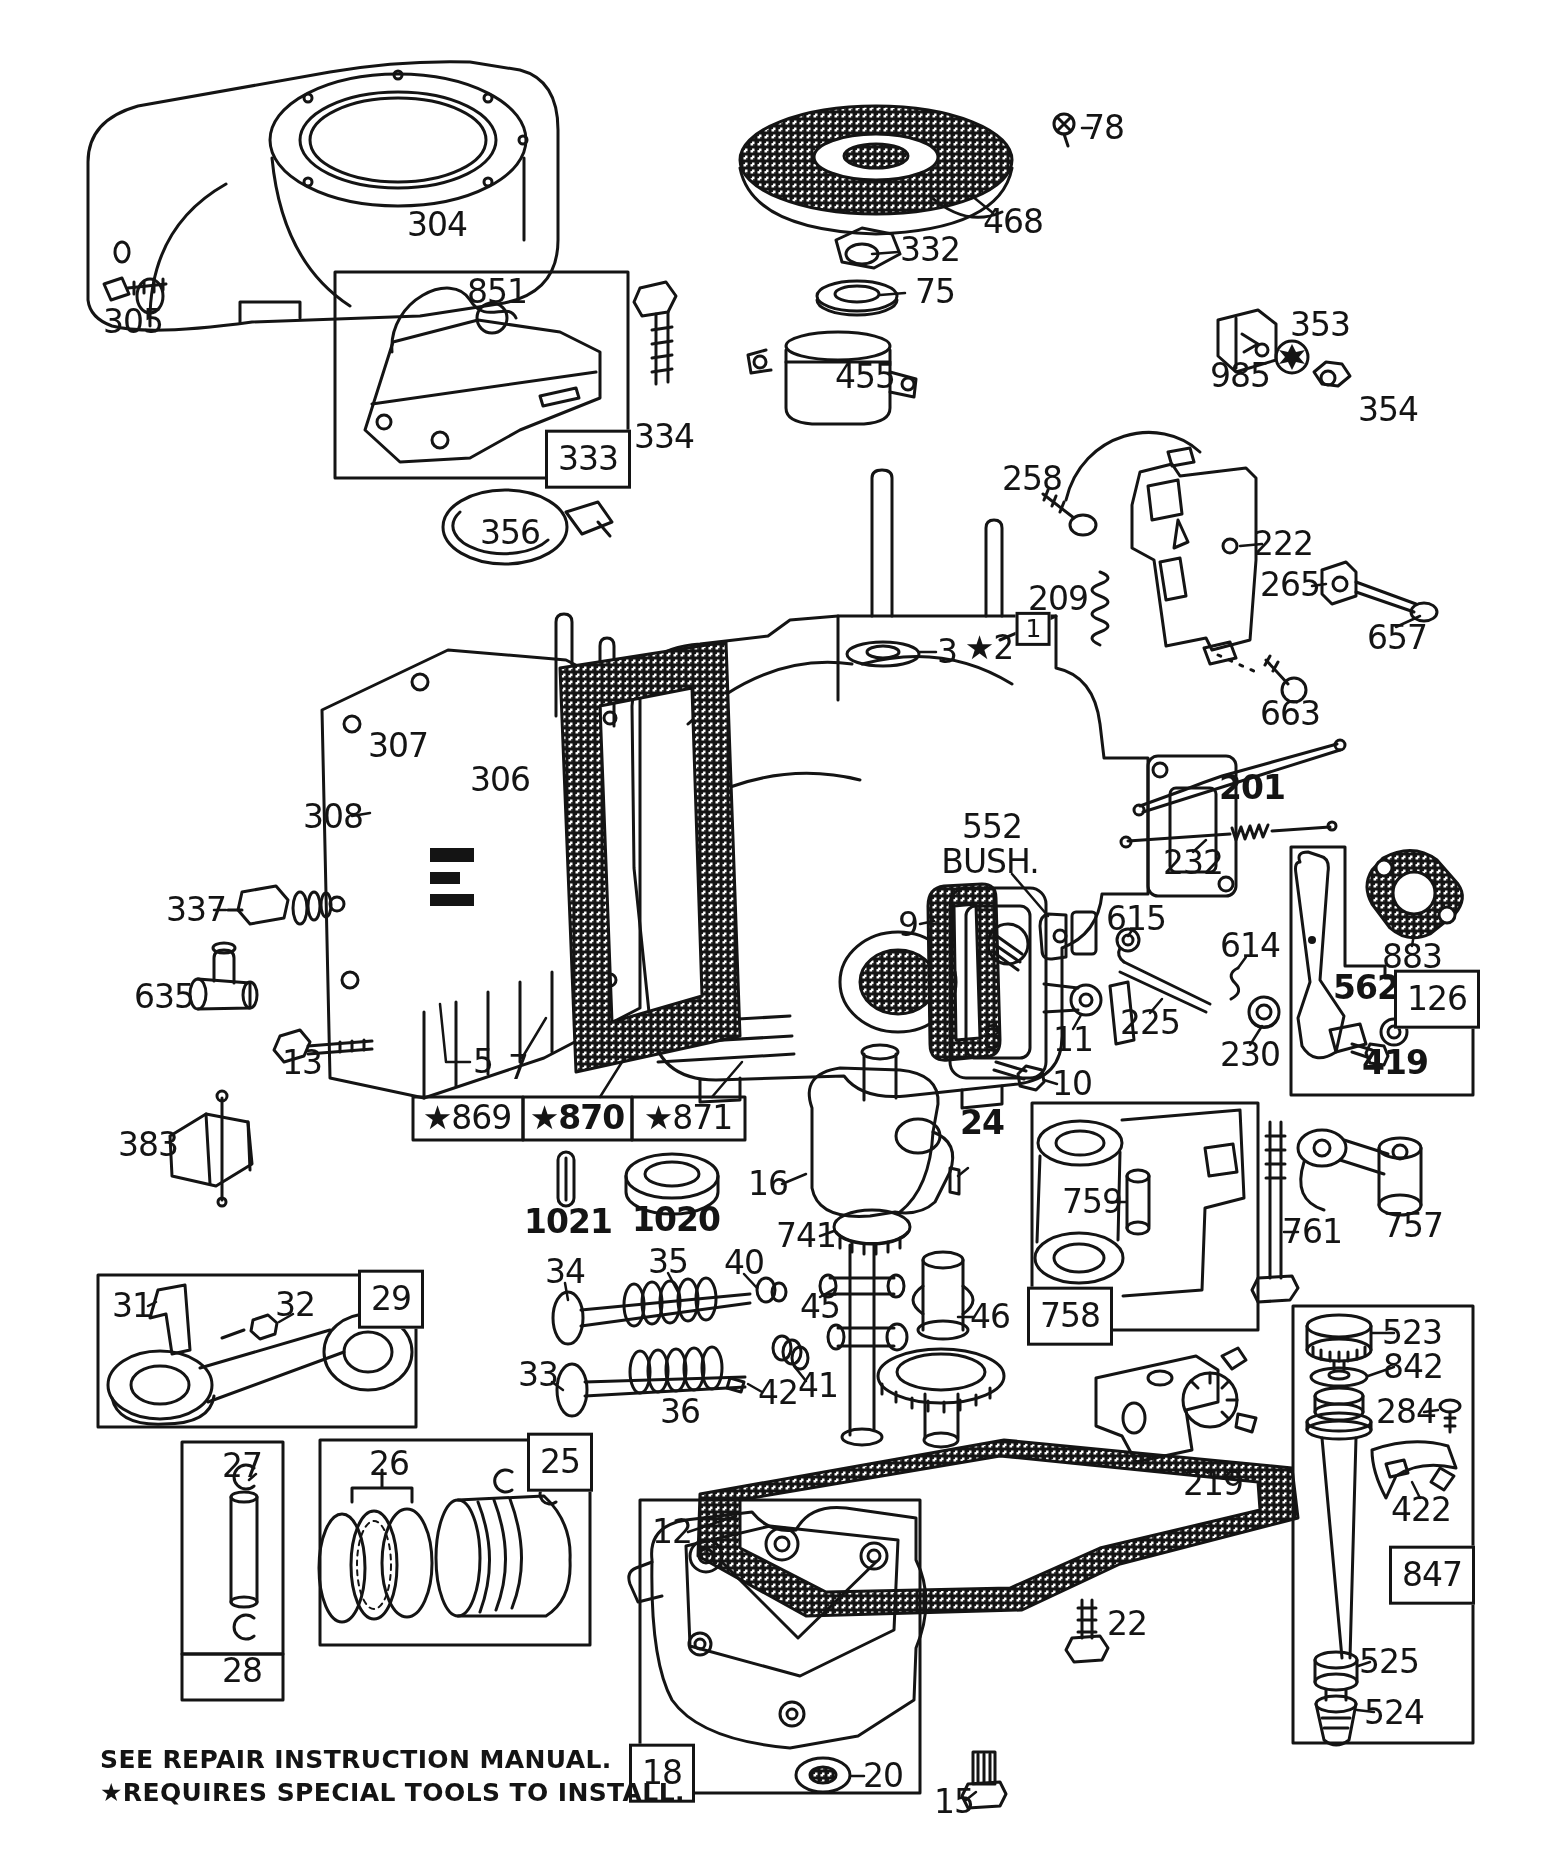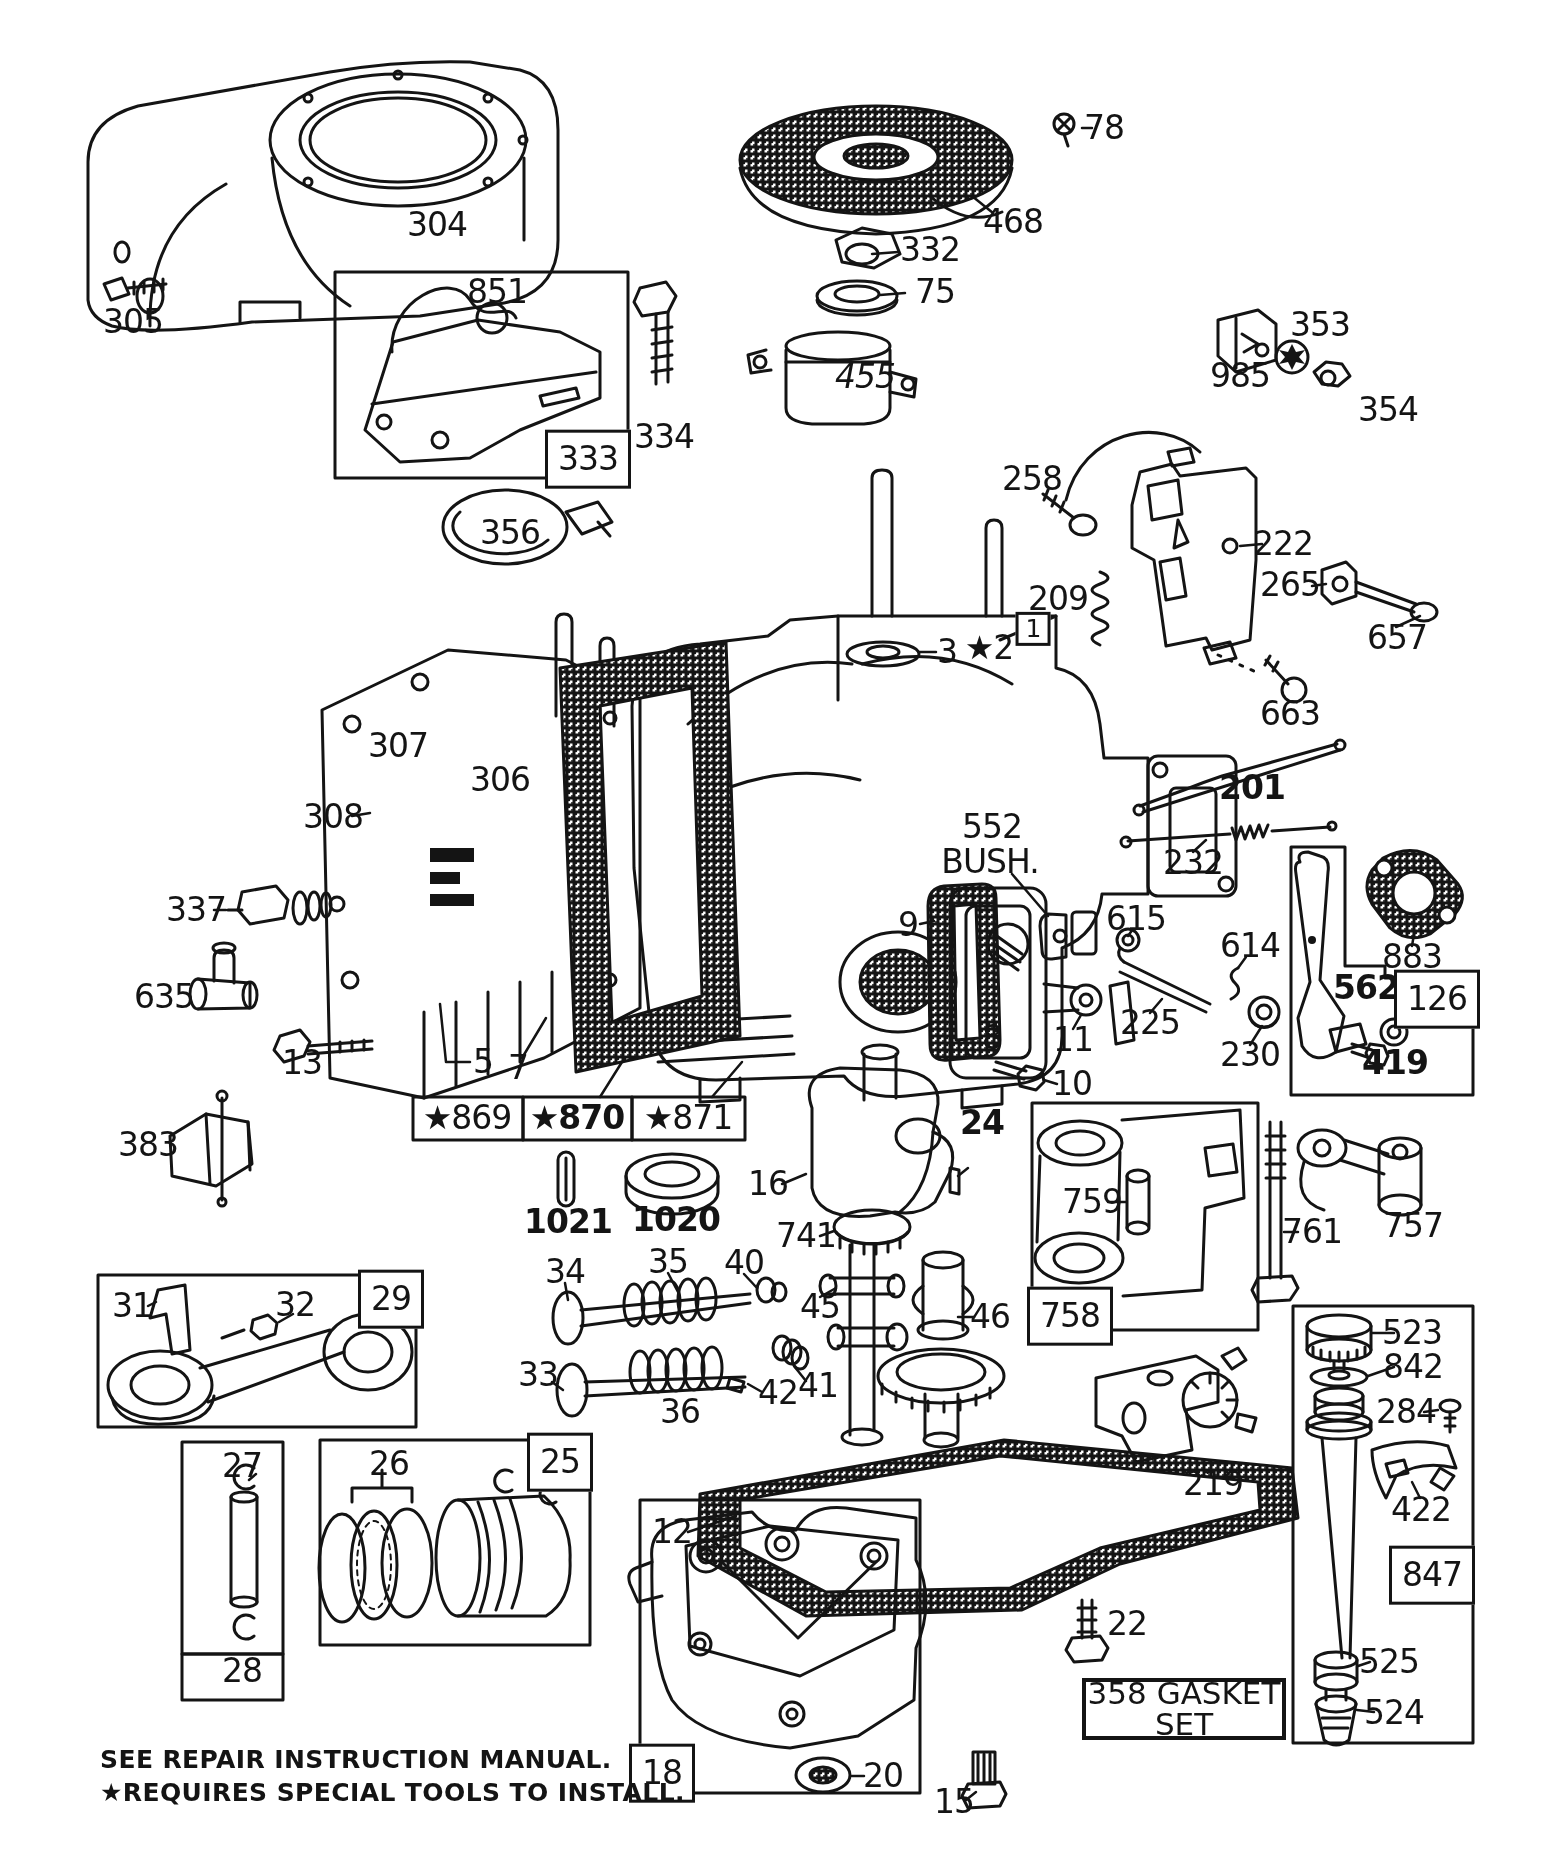--- a/index.html
+++ b/index.html
@@ -576,21 +576,21 @@
 <div id="labels">
       <div class="lbl" style="left: 437px; top: 225px;">304</div>
       <div class="lbl" style="left: 133px; top: 322px;">305</div>
       <div class="lbl" style="left: 497px; top: 292px;">851</div>
       <div class="lbl box" style="left: 588px; top: 459px;">333</div>
       <div class="lbl" style="left: 664px; top: 437px;">334</div>
       <div class="lbl" style="left: 510px; top: 533px;">356</div>
       <div class="lbl" style="left: 1013px; top: 222px;">468</div>
       <div class="lbl" style="left: 930px; top: 250px;">332</div>
       <div class="lbl" style="left: 935px; top: 292px;">75</div>
-      <div class="lbl" style="left: 865px; top: 377px; font-style: italic;">455</div>
+      <div class="lbl" style="left: 865px; top: 377px;">455</div>
       <div class="lbl" style="left: 1104px; top: 128px;">78</div>
       <div class="lbl" style="left: 1320px; top: 325px;">353</div>
       <div class="lbl" style="left: 1240px; top: 376px;">985</div>
       <div class="lbl" style="left: 1388px; top: 410px;">354</div>
       <div class="lbl" style="left: 1032px; top: 479px;">258</div>
       <div class="lbl" style="left: 1058px; top: 599px;">209</div>
       <div class="lbl" style="left: 1283px; top: 544px;">222</div>
       <div class="lbl" style="left: 1290px; top: 585px;">265</div>
       <div class="lbl" style="left: 1397px; top: 638px;">657</div>
       <div class="lbl" style="left: 1290px; top: 714px;">663</div>
@@ -663,18 +663,14 @@
       <div class="lbl box" style="left: 1432px; top: 1575px;">847</div>
       <div class="lbl" style="left: 1389px; top: 1662px;">525</div>
       <div class="lbl" style="left: 1394px; top: 1713px;">524</div>
     </div>
 
 <div id="footnote">
   <div>SEE REPAIR INSTRUCTION MANUAL.</div>
   <div>★REQUIRES SPECIAL TOOLS TO INSTALL.</div>
 </div>
 
-<div id="gasketbox">
-  <div>358 GASKET</div>
-  <div>SET</div>
+
 </div>
 
-</div>
-
 </body></html>

